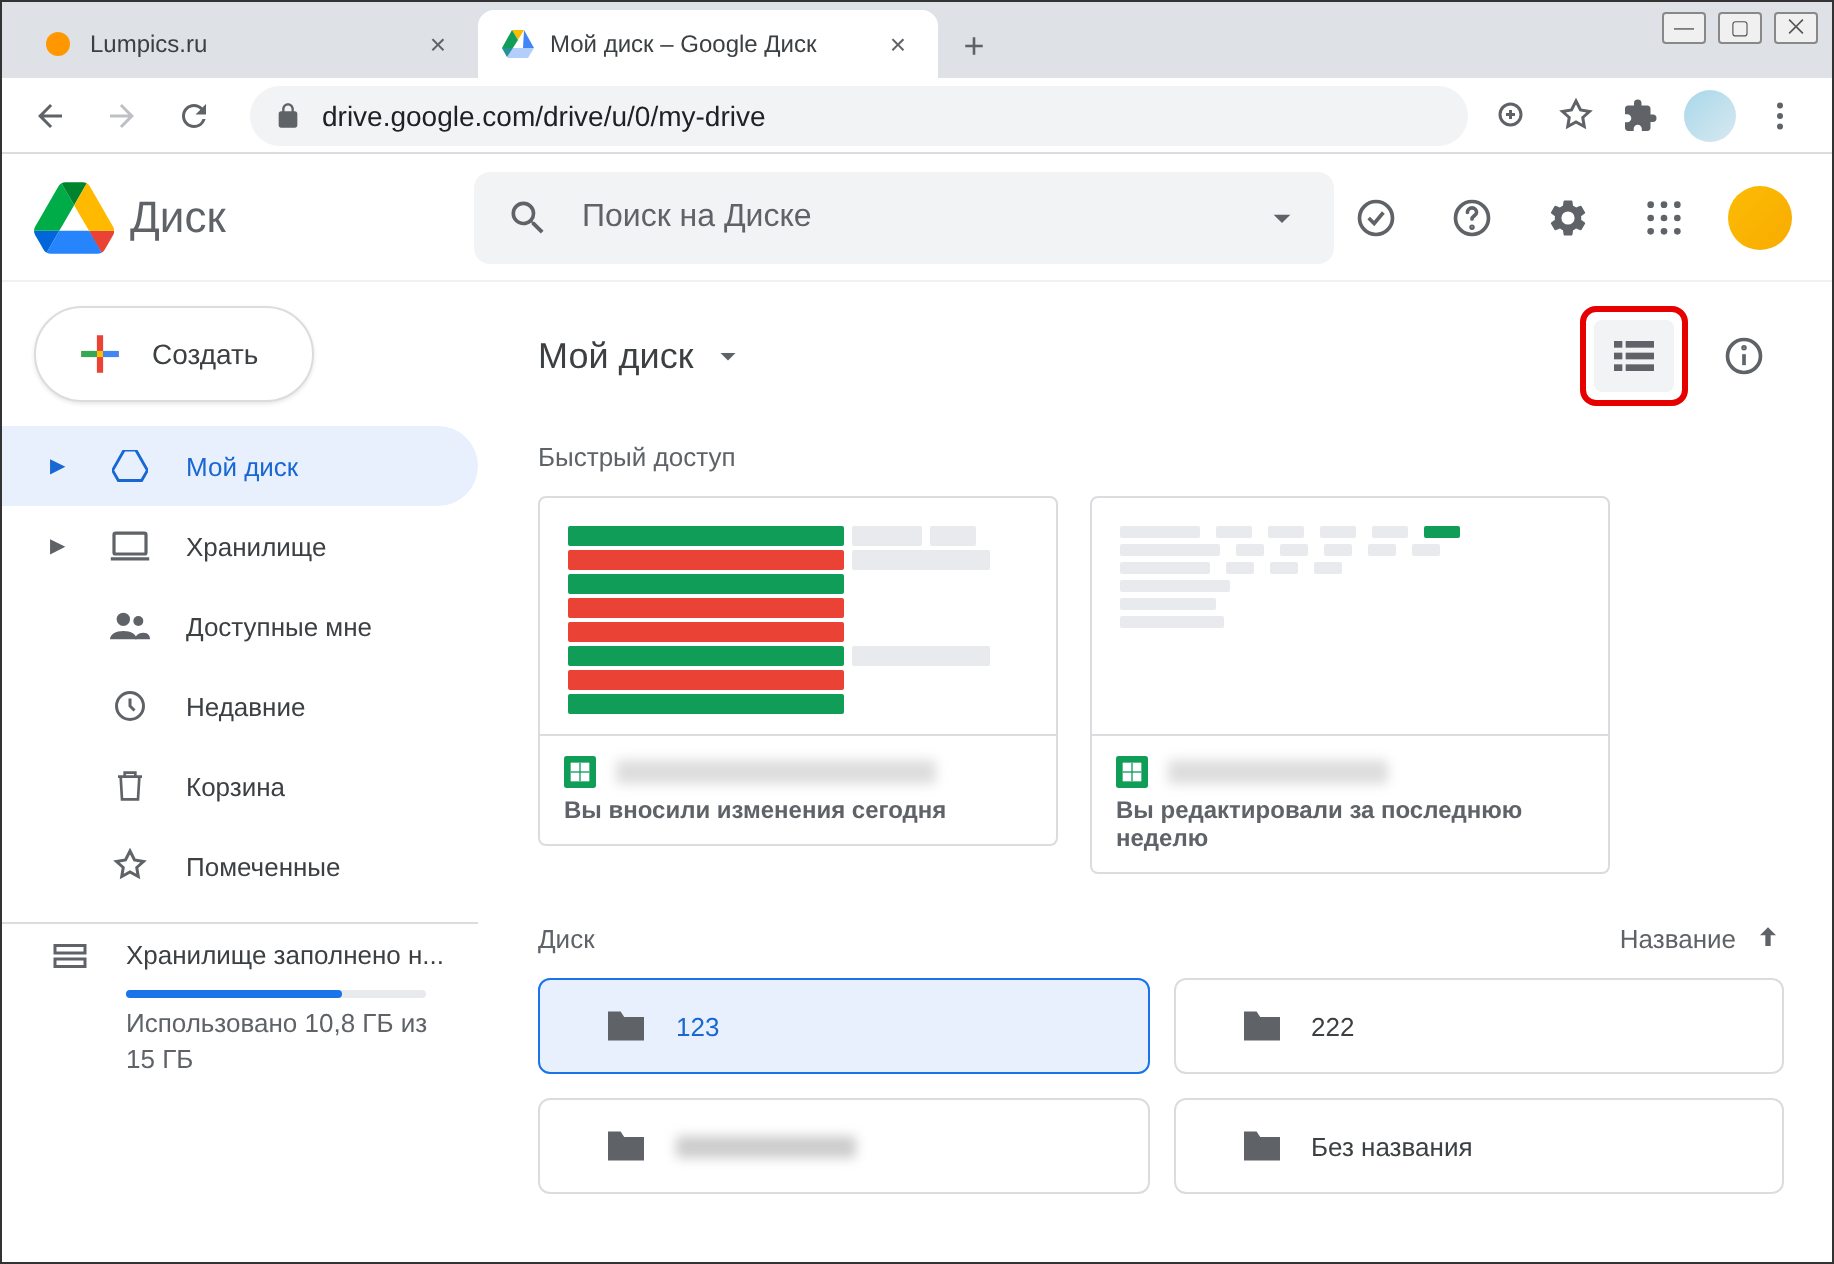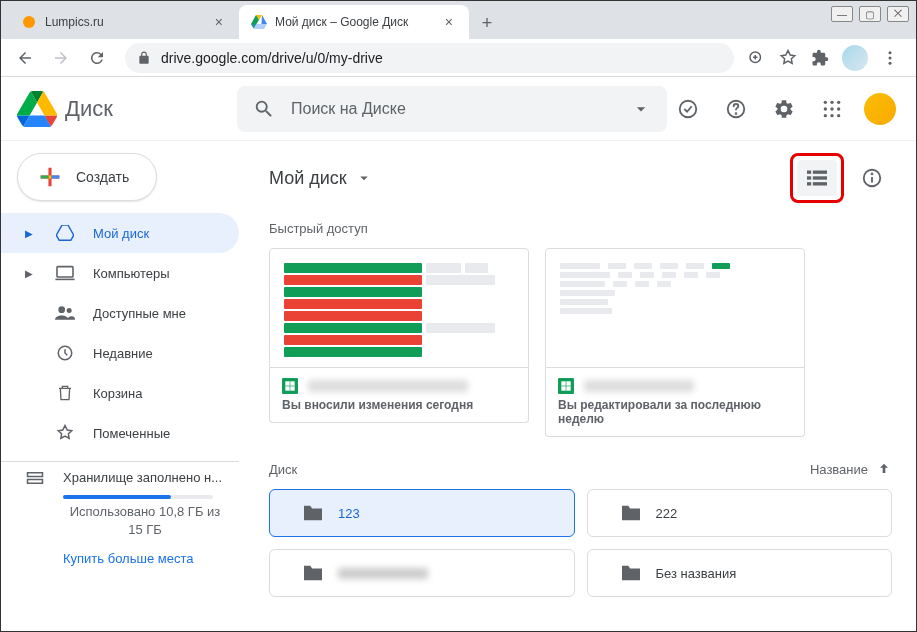--- a/index.html
+++ b/index.html
@@ -42,21 +42,21 @@
 .create-btn { margin: 0 0 12px 16px; height: 48px; width: 140px; border: 1px solid #dadce0; border-radius: 24px; background: #fff; display: flex; align-items: center; padding: 0 18px; gap: 12px; font-size: 14px; color: #3c4043; cursor: pointer; box-shadow: 0 1px 2px rgba(0,0,0,0.1); }
 .nav-item { height: 40px; display: flex; align-items: center; padding: 0 12px 0 24px; font-size: 13px; color: #3c4043; cursor: pointer; border-radius: 0 20px 20px 0; margin-right: 12px; gap: 18px; }
 .nav-item.active { background: #e8f0fe; color: #1967d2; font-weight: 500; }
 .nav-item .chevron { width: 12px; color: #5f6368; font-size: 10px; }
 .nav-item.active .chevron { color: #1967d2; }
 .nav-icon { width: 20px; display: flex; justify-content: center; }
 .storage-section { padding: 8px 12px 0 24px; border-top: 1px solid #dadce0; margin: 8px 12px 0 0; }
 .storage-row { display: flex; align-items: center; gap: 18px; font-size: 13px; color: #3c4043; white-space: nowrap; overflow: hidden; }
 .storage-meter { margin: 10px 0 4px 38px; height: 4px; background: #e8eaed; border-radius: 2px; width: 150px; }
 .storage-fill { height: 100%; background: #1a73e8; width: 72%; border-radius: 2px; }
-.storage-text { margin-left: 38px; font-size: 13px; color: #5f6368; line-height: 1.4; margin-bottom: 12px; text-align: center; }
+.storage-text { margin-left: 38px; font-size: 13px; color: #5f6368; line-height: 1.4; margin-bottom: 12px; }
 .buy-more { margin-left: 38px; font-size: 13px; color: #1a73e8; font-weight: 500; cursor: pointer; }
 
 .main { flex: 1; padding: 12px 24px 12px 18px; overflow-y: auto; }
 .main-header { display: flex; align-items: center; margin-bottom: 18px; }
 .breadcrumb { font-size: 18px; color: #3c4043; display: flex; align-items: center; gap: 8px; cursor: pointer; }
 .main-header-actions { margin-left: auto; display: flex; align-items: center; gap: 8px; }
 .view-toggle-highlight { border: 3px solid #e60000; border-radius: 8px; padding: 4px; }
 .view-toggle { width: 40px; height: 36px; display: flex; align-items: center; justify-content: center; color: #5f6368; background: #f1f3f4; border-radius: 4px; cursor: pointer; }
 .info-btn { width: 40px; height: 40px; display: flex; align-items: center; justify-content: center; color: #5f6368; cursor: pointer; }
 
@@ -261,21 +261,21 @@
       <span>Мой диск</span>
     </div>
     <div class="nav-item">
       <span class="chevron">▶</span>
       <span class="nav-icon">
           <svg width="20" height="16" viewBox="0 0 24 20" fill="none" stroke="#5f6368" stroke-width="2">
             <rect x="2" y="2" width="20" height="13" rx="1"></rect>
             <line x1="0" y1="18" x2="24" y2="18"></line>
           </svg>
         </span>
-      <span>Компьютеры</span>
+      <span>Хранилище</span>
     </div>
     <div class="nav-item">
       <span class="chevron"></span>
       <span class="nav-icon">
           <svg width="20" height="14" viewBox="0 0 24 16" fill="#5f6368">
             <circle cx="8" cy="4" r="4"></circle>
             <circle cx="17" cy="5" r="3"></circle>
             <path d="M0 16c0-3 3.5-5 8-5s8 2 8 5z"></path>
             <path d="M15 16c0-2 2-4 5-4s4 2 4 4z"></path>
           </svg>
@@ -318,21 +318,20 @@
               <rect x="2" y="2" width="20" height="5"></rect>
               <rect x="2" y="11" width="20" height="5"></rect>
             </svg>
           </span>
         <span>Хранилище заполнено н...</span>
       </div>
       <div class="storage-meter">
           <div class="storage-fill"></div>
         </div>
       <div class="storage-text">Использовано 10,8 ГБ из 15 ГБ</div>
-      <div class="buy-more">Купить больше места</div>
     </div>
   </div>
 
   <div class="main">
     <div class="main-header">
       <div class="breadcrumb">
         <span>Мой диск</span>
         <svg width="18" height="18" viewBox="0 0 24 24" fill="#5f6368">
             <path d="M7 10l5 5 5-5z"></path>
           </svg>

